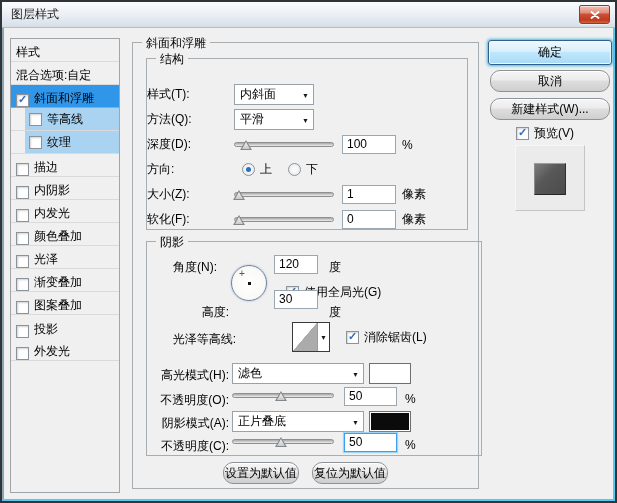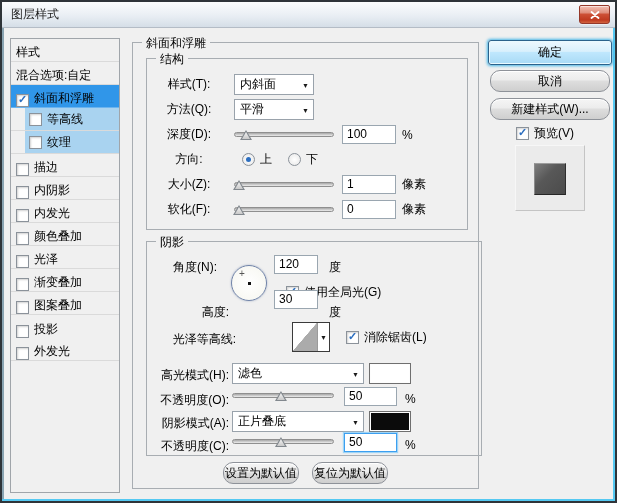--- a/index.html
+++ b/index.html
@@ -54,25 +54,25 @@
     border:1px solid #8b929a; box-shadow: inset 1px 1px 2px rgba(0,0,0,.18);
     display:flex; align-items:center; justify-content:center;
   }
   .cb .tick { color:#2d6fc0; font-weight:bold; font-size:11px; line-height:1; margin-top:-2px; }
 
   
   .panel { position:absolute; left:128px; top:12px; width:347px; height:447px; border:1px solid #a8adb2; }
   .boxlegend { position:absolute; top:-8px; left:9px; background:#f0f0f0; padding:0 4px; white-space:nowrap; }
 
   .group { position:absolute; border:1px solid #a8adb2; }
-  .group.structure { left:13px; top:15px;  width:322px; height:172px; padding-top:15px; }
+  .group.structure { left:13px; top:15px;  width:322px; height:172px; padding-top:25px; }
   .group.shading   { left:13px; top:198px; width:336px; height:215px; }
 
   .s-row { display:flex; align-items:center; height:21px; margin-bottom:4px; }
-  .lbl { width:84px; text-align:center; margin-right:3px; flex:none; white-space:nowrap; }
+  .lbl { width:84px; text-align:left; margin-right:3px; flex:none; white-space:nowrap; }
 
   .combo {
     width:80px; height:21px; background:#fff; border:1px solid #99a2ab;
     display:flex; align-items:center; padding:0 14px 0 5px; position:relative;
   }
   .combo.wide { width:132px; }
   .combo .arrow { position:absolute; right:4px; top:7px; font-size:7px; color:#1a1a1a; }
 
   .slider { position:relative; width:100px; height:11px; margin-right:8px; flex:none; }
   .slider .track {

